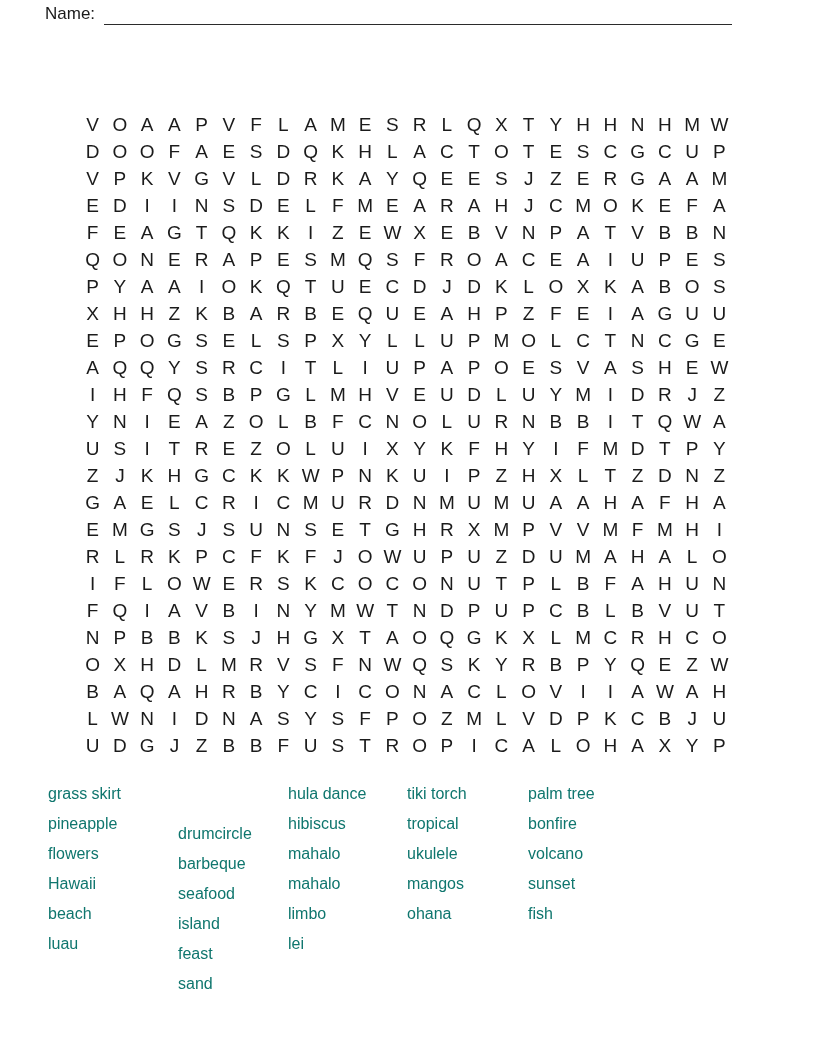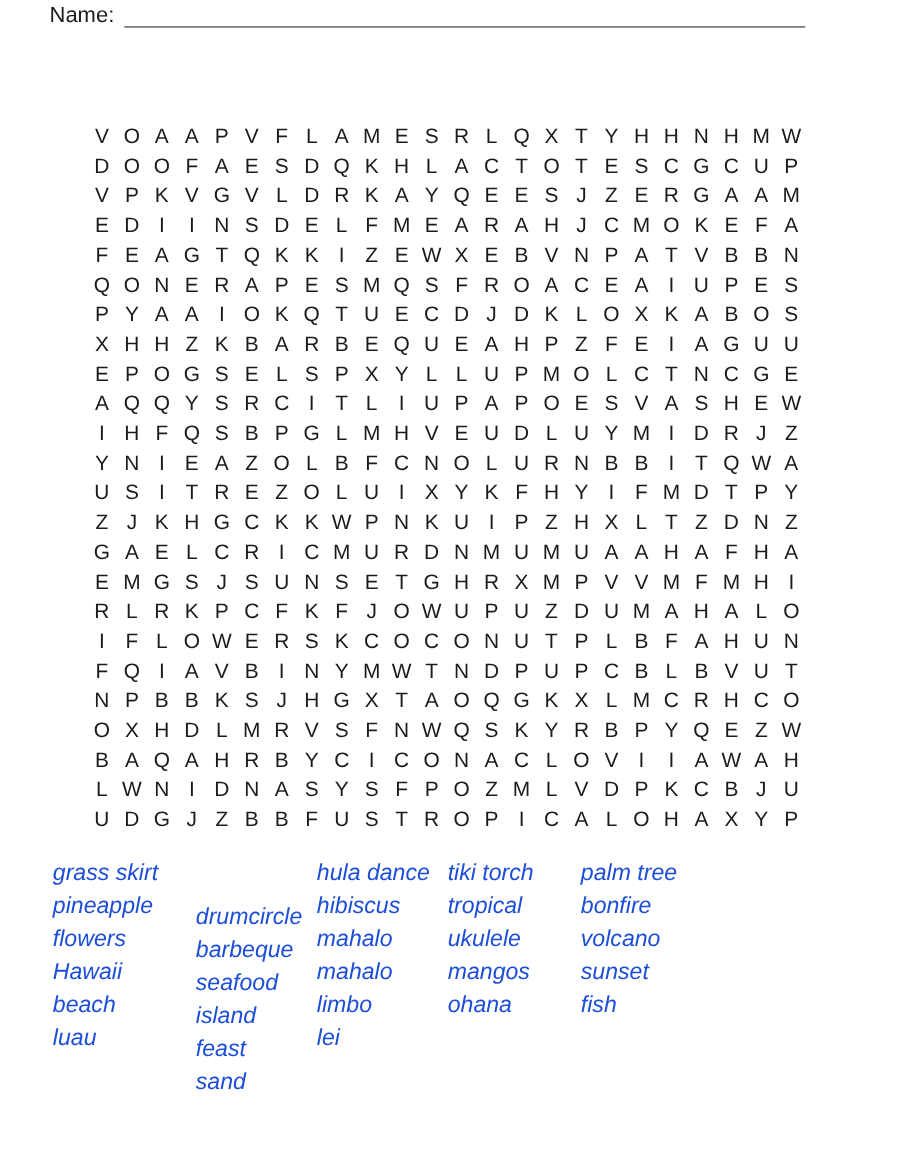--- a/index.html
+++ b/index.html
@@ -15,21 +15,21 @@
   
   .name-row {
     position: absolute;
     left: 45px;
     top: 3px;
     width: 687px;
     display: flex;
     align-items: flex-end;
   }
   .name-label {
-    font-size: 20px;
+    font-size: 17px;
     line-height: 22px;
     padding-right: 9px;
     color: #1a1a1a;
     white-space: nowrap;
     text-align: right;
   }
   .name-line {
     flex: 1;
     height: 20px;
     border-bottom: 1.6px solid #2b2b2b;
@@ -72,25 +72,24 @@
     height: 210px;
   }
   .word-col { position: absolute; top: 0; }
   .word-col:nth-child(1) { left: 48px; }
   .word-col:nth-child(2) { left: 178px; margin-top: 40px; }
   .word-col:nth-child(3) { left: 288px; }
   .word-col:nth-child(4) { left: 407px; }
   .word-col:nth-child(5) { left: 528px; }
   .word-col:nth-child(6) { left: 648px; }
   .word {
-    font-size: 21px;
+    font-size: 16px;
     line-height: 30px;
-    color: #1d4ed8;
+    color: #0f766e;
     white-space: nowrap;
-    font-style: italic;
   }
 </style>
 </head>
 <body>
 
 <div class="page">
 
   <div class="name-row">
     <span class="name-label">Name:</span>
     <span class="name-line"></span>

